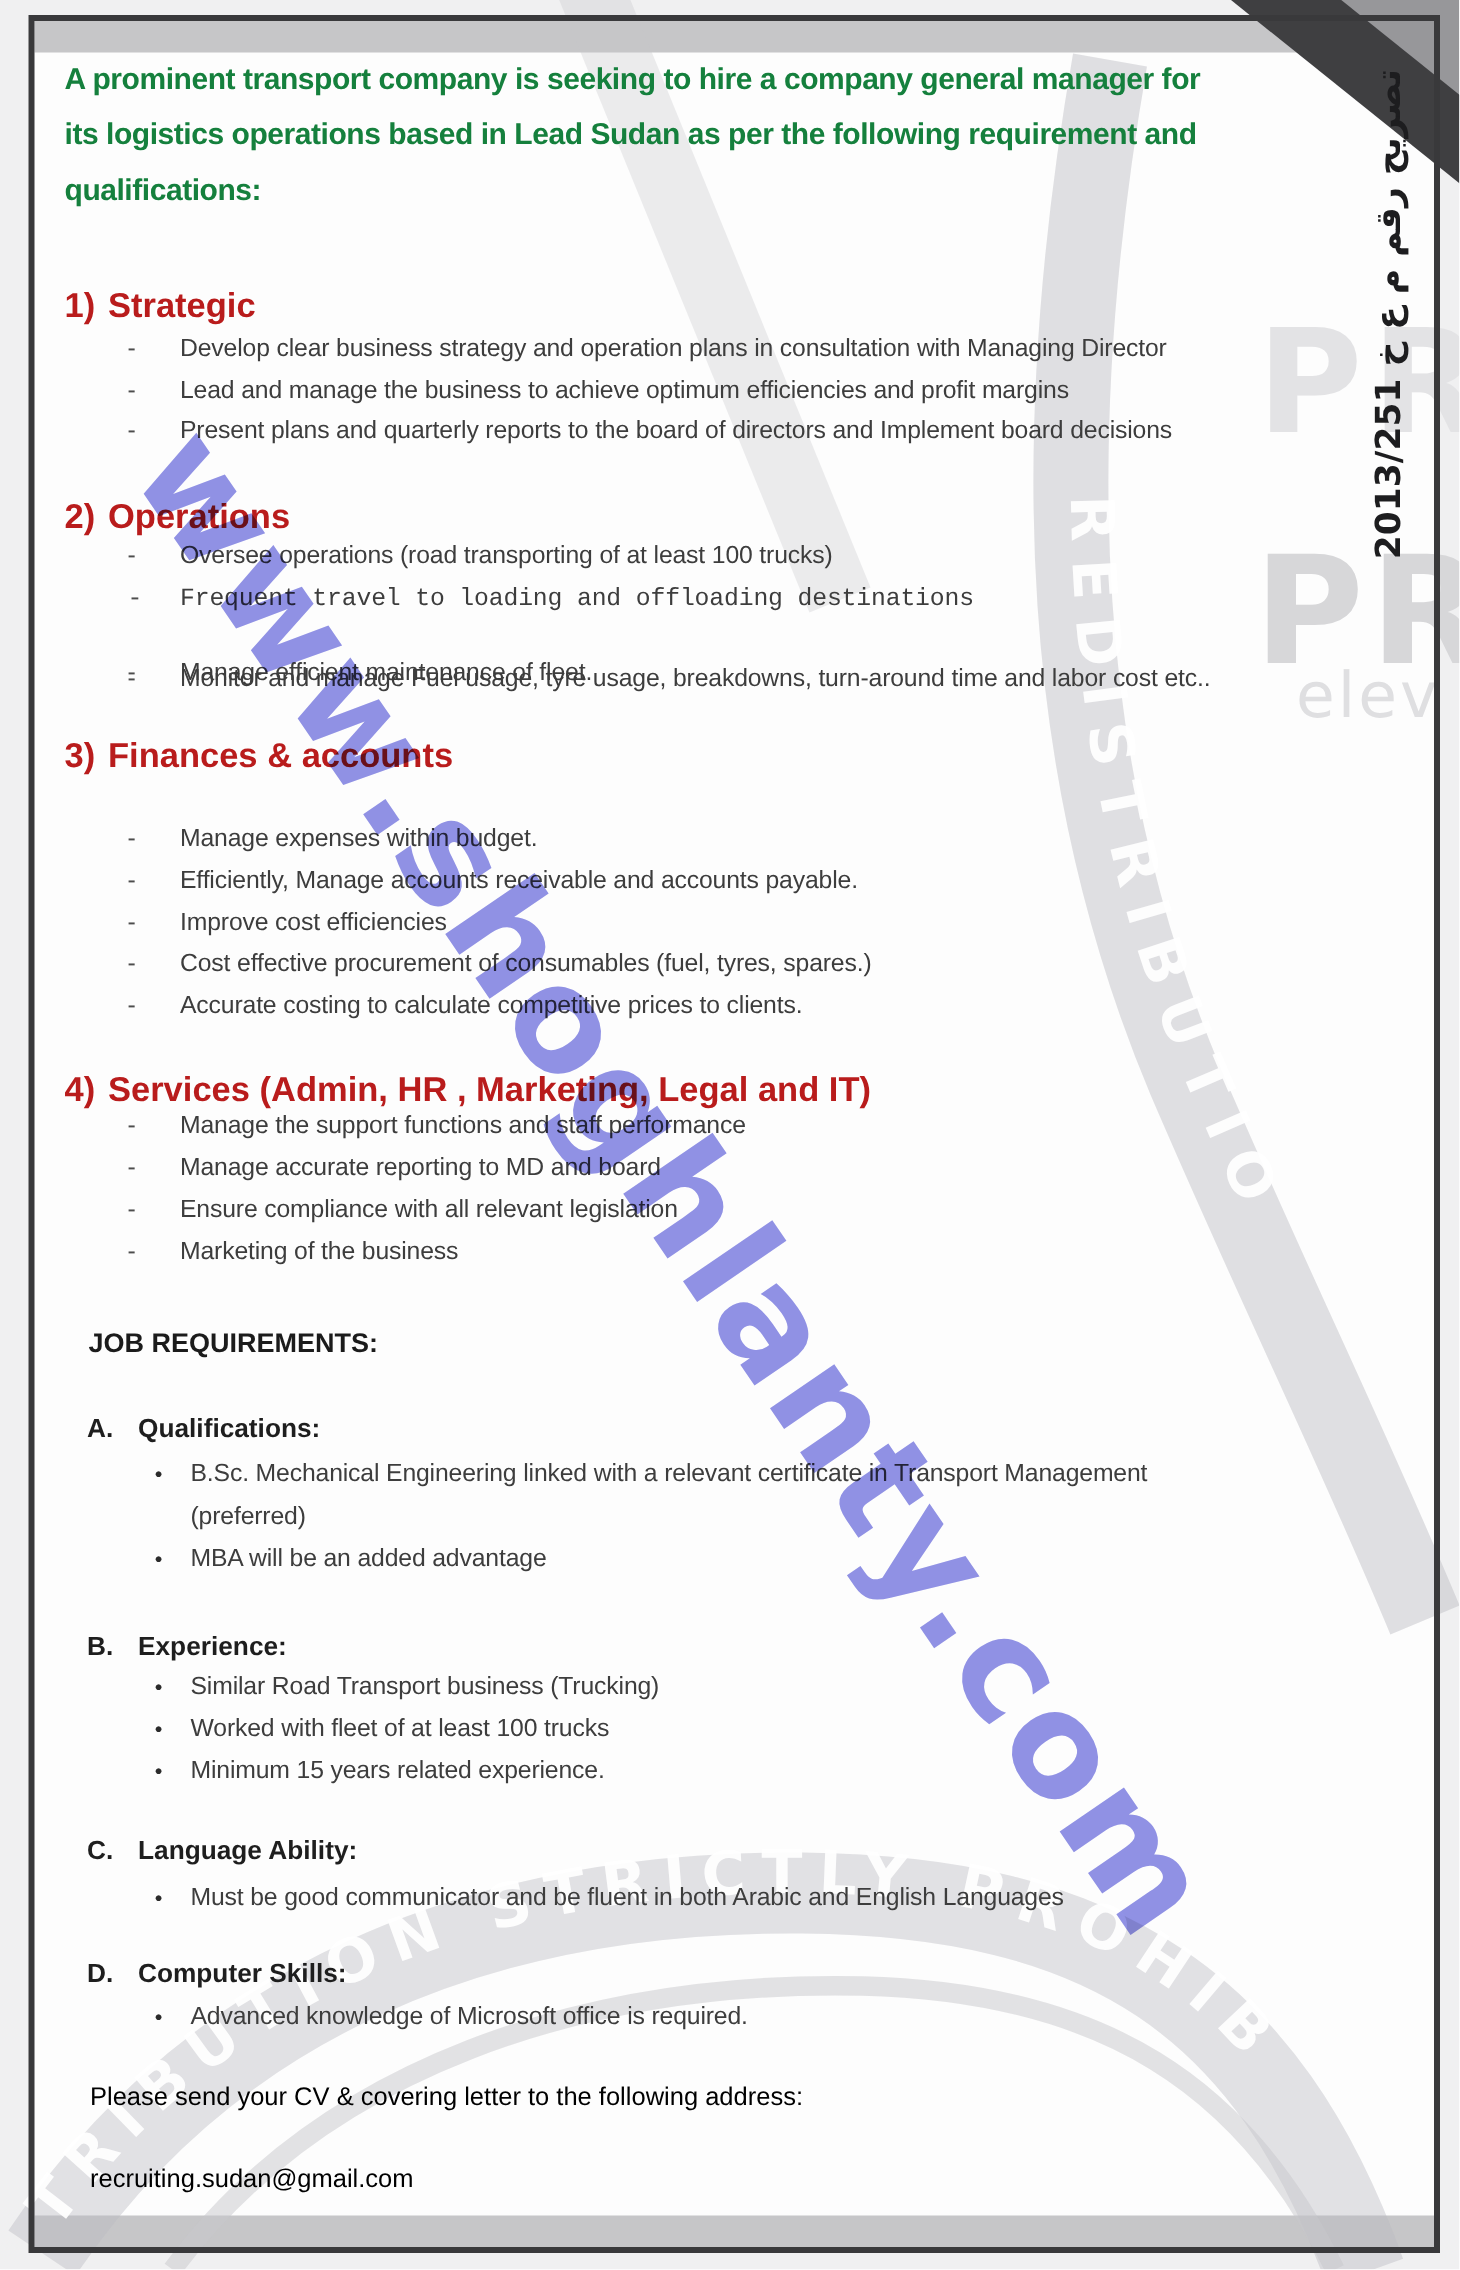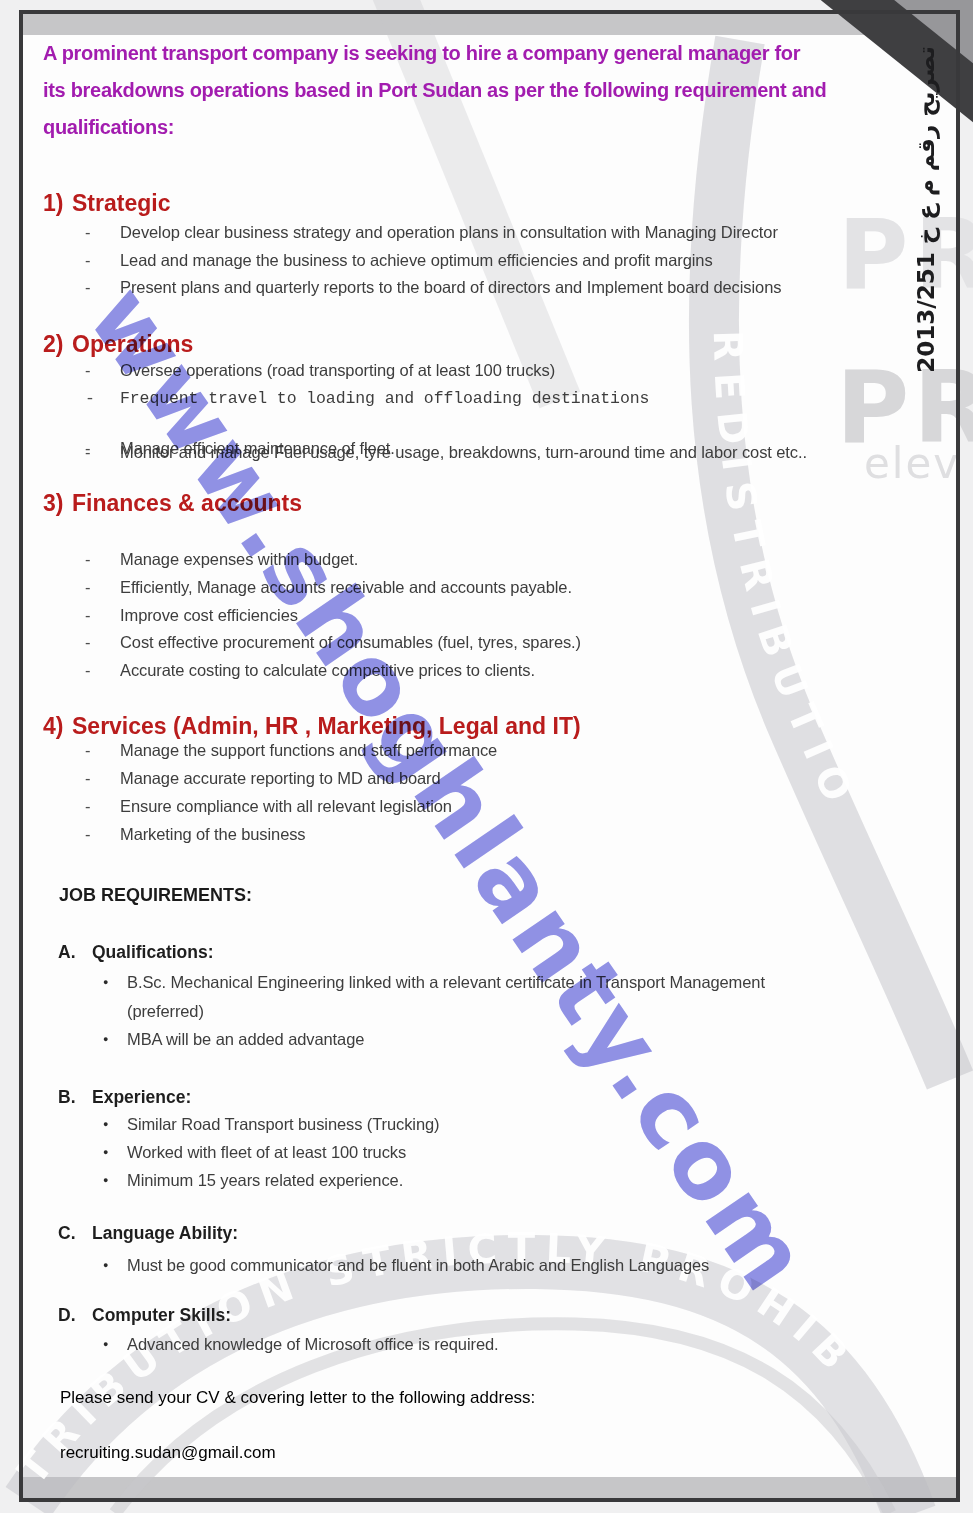--- a/index.html
+++ b/index.html
@@ -13,21 +13,21 @@
   .strip{position:absolute;left:23px;width:933px;height:21px;background:#c6c6c8;z-index:2;}
   .strip-top{top:14px;}
   .strip-bottom{top:1477px;}
   .doc-frame{
     position:absolute;left:19px;top:10px;width:941px;height:1492px;
     border:4px solid #39393b;box-sizing:border-box;z-index:4;
   }
   .doc-text{position:absolute;left:0;top:0;width:973px;height:1513px;z-index:5;}
   .hline{
     position:absolute;left:43px;width:900px;white-space:nowrap;
-    font-size:20px;font-weight:bold;letter-spacing:-0.3px;color:#a21caf;
+    font-size:20px;font-weight:bold;letter-spacing:-0.3px;color:#15803d;
   }
   .sec{position:absolute;left:43px;white-space:nowrap;font-size:23px;font-weight:bold;color:#b91c1c;}
   .sec .num{display:inline-block;width:29px;}
   .req{position:absolute;left:58px;white-space:nowrap;font-size:17.5px;font-weight:bold;color:#1e1e1e;}
   .req .num{display:inline-block;width:34px;}
   .jobreq{position:absolute;left:59px;font-size:18px;font-weight:bold;color:#1b1b1b;white-space:nowrap;}
   .item{position:absolute;left:85px;right:40px;font-size:16.5px;color:#3d3d3d;letter-spacing:-0.1px;line-height:29px;white-space:nowrap;}
   .item .mark{display:inline-block;width:35px;color:#4d4d4d;vertical-align:top;}
   .item.dot{left:103px;}
   .item.dot .mark{width:24px;font-size:9px;vertical-align:4px;color:#2b2b2b;}
@@ -83,21 +83,21 @@
     <polygon points="873,0 973,0 973,80" fill="#97979a"></polygon>
     <line x1="830" y1="-22" x2="992" y2="108" stroke="#3f3f41" stroke-width="46"></line>
   </svg>
 
   <div class="strip strip-top"></div>
   <div class="strip strip-bottom"></div>
   <div class="doc-frame"></div>
 
   <div class="doc-text">
     <div class="hline" style="top:42px">A prominent transport company is seeking to hire a company general manager for</div>
-    <div class="hline" style="top:79px">its breakdowns operations based in Port Sudan as per the following requirement and</div>
+    <div class="hline" style="top:79px">its logistics operations based in Lead Sudan as per the following requirement and</div>
     <div class="hline" style="top:116px">qualifications:</div>
 
     <div id="sections-mount">
         <div class="sec" style="top: 190px;"><span class="num">1)</span><span>Strategic</span></div>
         <div class="item" style="top: 218px;"><span class="mark">-</span><span class="txt">Develop clear business strategy and operation plans in consultation with Managing Director</span></div>
         <div class="item" style="top: 246px;"><span class="mark">-</span><span class="txt">Lead and manage the business to achieve optimum efficiencies and profit margins</span></div>
         <div class="item" style="top: 273px;"><span class="mark">-</span><span class="txt">Present plans and quarterly reports to the board of directors and Implement board decisions</span></div>
         <div class="sec" style="top: 331px;"><span class="num">2)</span><span>Operations</span></div>
         <div class="item" style="top: 356px;"><span class="mark">-</span><span class="txt">Oversee operations (road transporting of at least 100 trucks)</span></div>
         <div class="item" style="top: 384px; font-family: Liberation Mono, monospace;"><span class="mark">-</span><span class="txt">Frequent travel to loading and offloading destinations</span></div>

